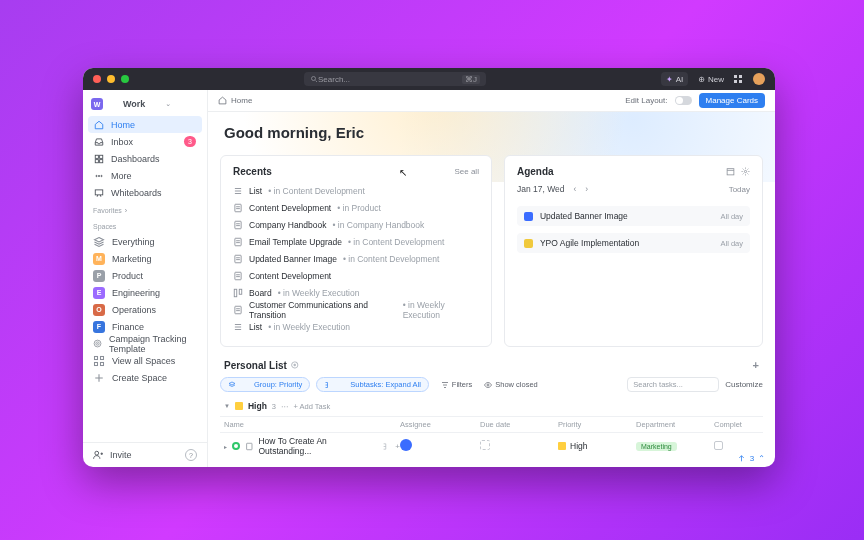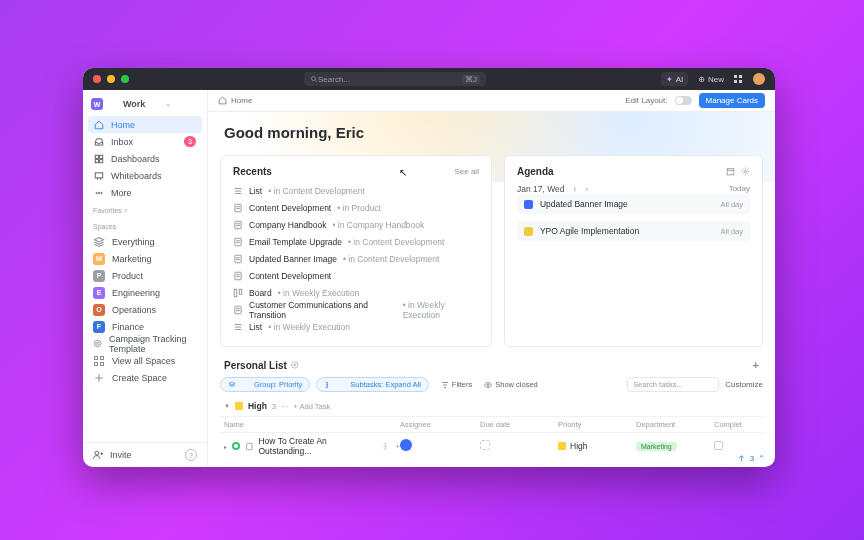--- a/index.html
+++ b/index.html
@@ -47,21 +47,21 @@
 .cards{display:flex;gap:12px}
 .card{border:1px solid #e8eaee;border-radius:6px;background:#fff;flex:1;min-width:0}
 .card-inner{padding:10px 12px 12px}
 .card-head{display:flex;align-items:center;font-size:10px;font-weight:600;color:#2a2e34;margin-bottom:7px}
 .card-head .right{margin-left:auto;font-weight:400;font-size:8px;color:#8a8f98;display:flex;gap:6px;align-items:center}
 .rec-list{display:flex;flex-direction:column;gap:3px}
 .rec-item{display:flex;align-items:center;gap:6px;font-size:8.5px;color:#2a2e34;height:14px;cursor:pointer}
 .rec-item .ctx{color:#9aa0a8}
 .rec-icon{width:10px;color:#8a8f98;display:flex;justify-content:center}
 .rec-icon svg{width:10px;height:10px}
-.agenda-date{font-size:8.5px;color:#4a4f57;display:flex;gap:9px;margin-bottom:0}
+.agenda-date{font-size:8.5px;color:#4a4f57;display:flex;align-items:center;gap:9px;margin-bottom:12px}
 .agenda-date .nav-arrows{color:#8a8f98;display:flex;gap:9px}
 .agenda-date .today{margin-left:auto;color:#8a8f98;font-size:8px}
 .ag-item{display:flex;align-items:center;gap:7px;font-size:8.5px;color:#2a2e34;background:#f7f8fa;border-radius:4px;padding:5px 7px;margin-bottom:7px;cursor:pointer}
 .ag-dot{width:9px;height:9px;border-radius:2px}
 .ag-allday{margin-left:auto;font-size:7.5px;color:#9aa0a8}
 .pl-section{margin-top:12px}
 .pl-head{display:flex;align-items:center;font-size:10px;font-weight:600;color:#2a2e34;padding:0 4px 6px}
 .pl-head .pin{font-size:8px;color:#b6bbc2;margin-left:4px}
 .pl-head .plus{margin-left:auto;color:#8a8f98;font-size:11px;cursor:pointer}
 .pl-toolbar{display:flex;align-items:center;gap:6px;font-size:7.5px;color:#5a5f68;padding:0 0 7px}
@@ -159,36 +159,36 @@
                 <rect x="9" y="2" width="5" height="5"></rect>
                 <rect x="2" y="9" width="5" height="5"></rect>
                 <rect x="9" y="9" width="5" height="5"></rect>
               </svg>
             </span>
           <span>Dashboards</span>
         </div>
         <div class="nav-item">
           <span class="nav-icon">
               <svg viewBox="0 0 16 16">
+                <circle cx="4" cy="8" r="1"></circle>
+                <circle cx="8" cy="8" r="1"></circle>
+                <circle cx="12" cy="8" r="1"></circle>
+              </svg>
+            </span>
+          <span>More</span>
+        </div>
+        <div class="nav-item">
+          <span class="nav-icon">
+              <svg viewBox="0 0 16 16">
                 <rect x="2" y="3" width="12" height="8"></rect>
                 <line x1="6" y1="11" x2="5" y2="14"></line>
                 <line x1="10" y1="11" x2="11" y2="14"></line>
               </svg>
             </span>
           <span>Whiteboards</span>
-        </div>
-        <div class="nav-item">
-          <span class="nav-icon">
-              <svg viewBox="0 0 16 16">
-                <circle cx="4" cy="8" r="1"></circle>
-                <circle cx="8" cy="8" r="1"></circle>
-                <circle cx="12" cy="8" r="1"></circle>
-              </svg>
-            </span>
-          <span>More</span>
         </div>
       </div>
       <div class="section-label">
         <span>Favorites</span>
           <span class="chev-sm">›</span>
       </div>
       <div class="section-label">
         <span>Spaces</span>
       </div>
       <div id="spaces">

